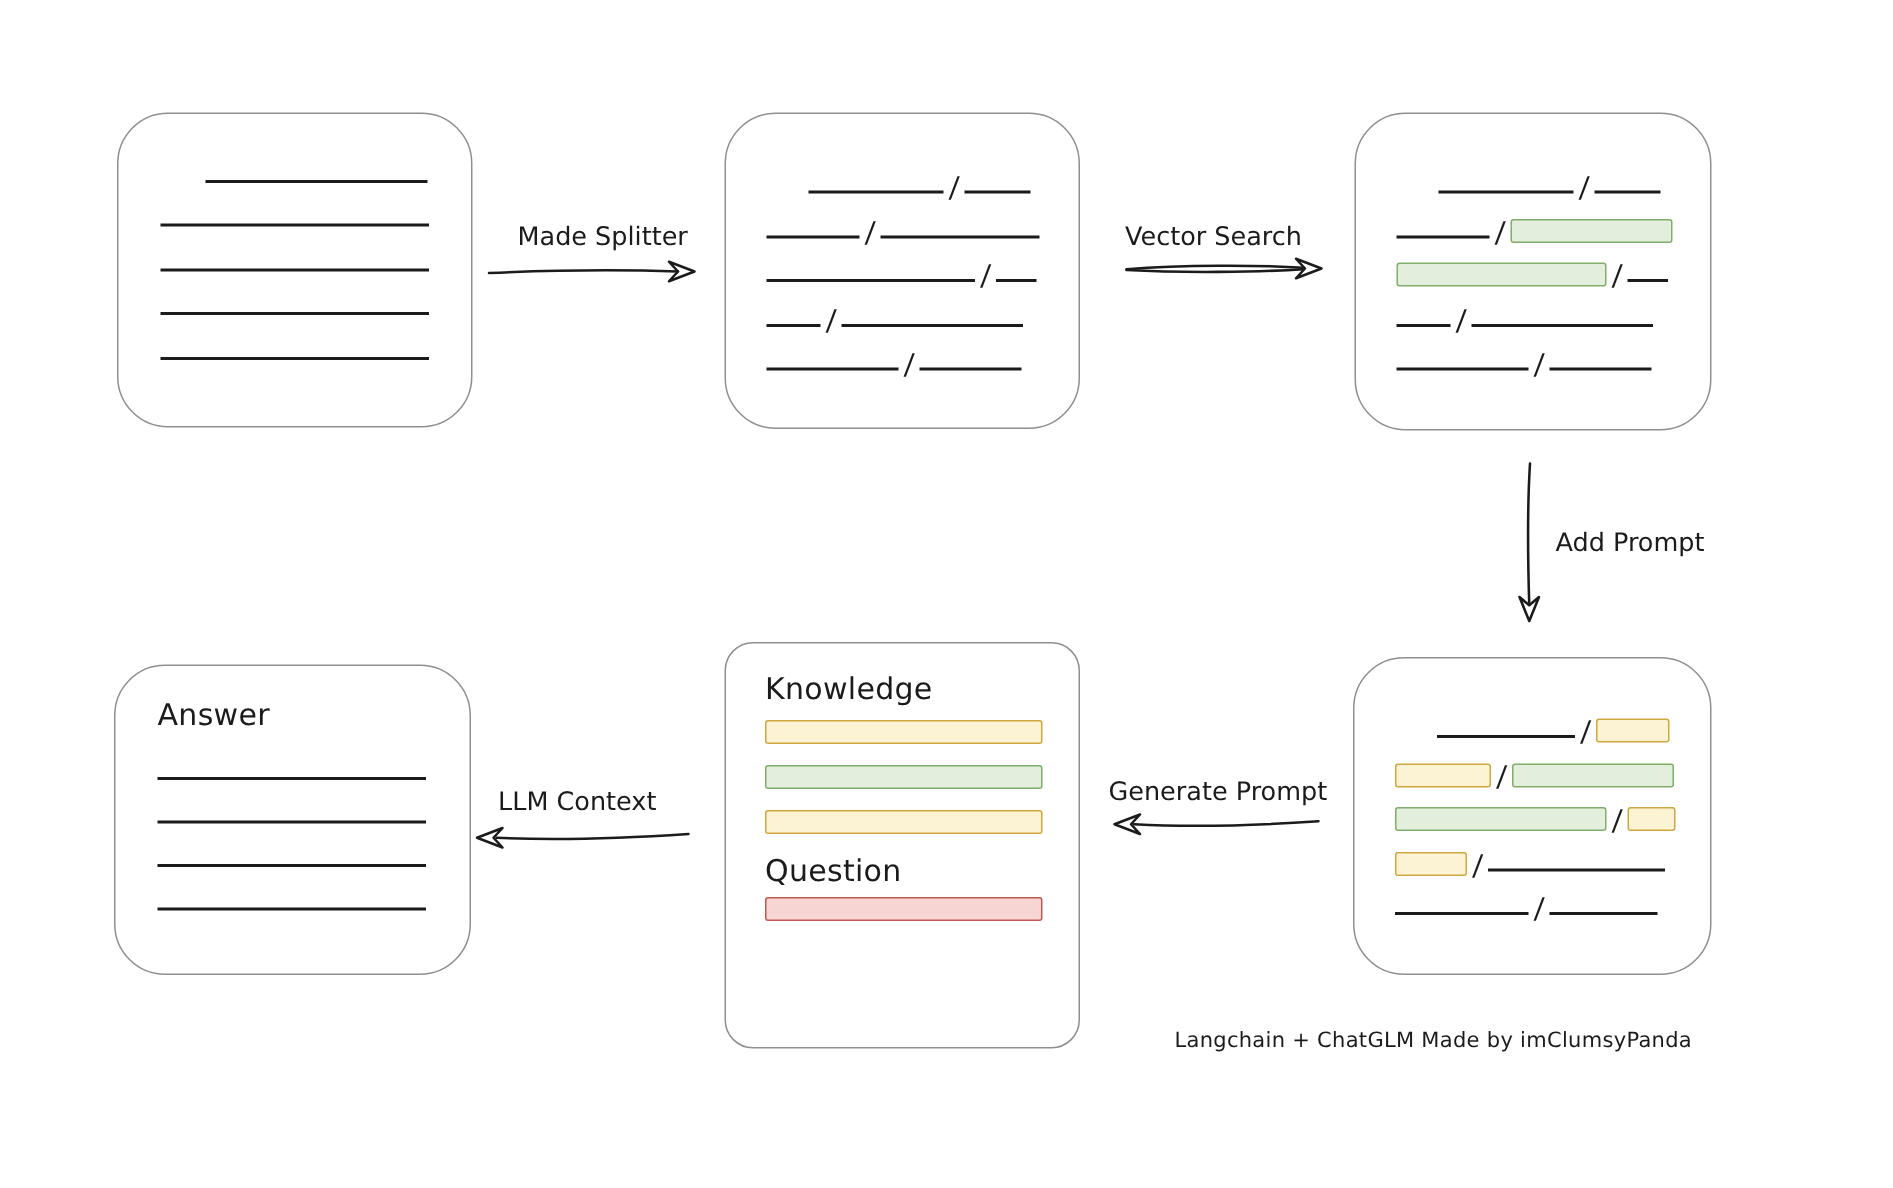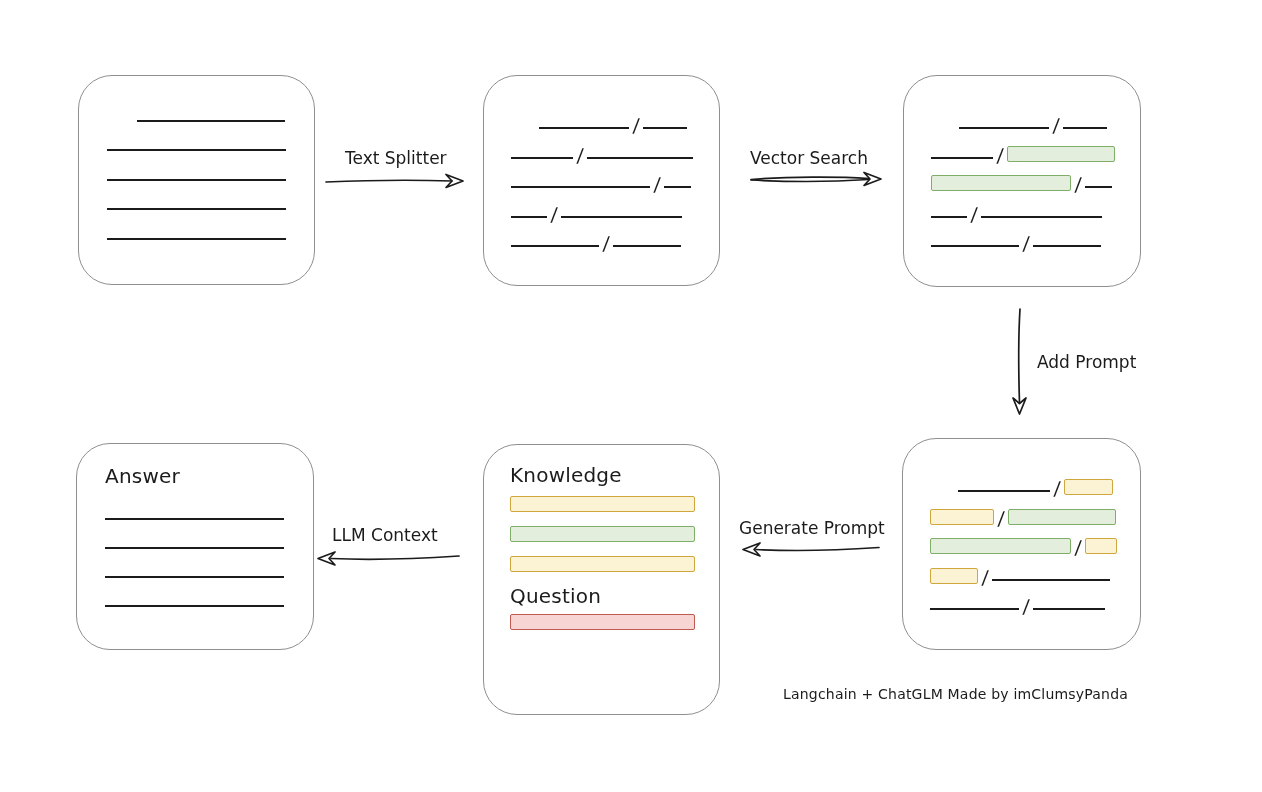--- a/index.html
+++ b/index.html
@@ -60,21 +60,21 @@
         </div>
         <div class="row">
           <div class="seg-line" style="width: 179px;"></div>
         </div>
         <div class="row">
           <div class="seg-line" style="width: 179px;"></div>
         </div>
       </div>
   </div>
 
-  <div class="arrow-label" style="left:345px;top:149px;">Text Splitter</div>
+  <div class="arrow-label" style="left:345px;top:149px;">Made Splitter</div>
   <svg class="arrow-svg" style="left:322px;top:170px;" width="150" height="22" viewBox="0 0 150 22">
     <path d="M4 12 C 50 10, 100 10, 130 11"></path>
     <path d="M141 11 L124 4.5 L130 11 L124 17.5 Z"></path>
   </svg>
 
   <div class="card" style="left:483px;top:75px;width:237px;height:211px;">
     <div class="chunk-rows">
         <div class="row">
           <div class="seg-indent" style="width: 28px;"></div>
           <div class="seg-line" style="width: 90px;"></div>
@@ -178,21 +178,21 @@
         </div>
       </div>
   </div>
 
   <div class="arrow-label" style="left:739px;top:519px;">Generate Prompt</div>
   <svg class="arrow-svg" style="left:740px;top:538px;" width="142" height="22" viewBox="0 0 142 22">
     <path d="M139 9.5 C 95 12.5, 55 13.5, 16 11.5"></path>
     <path d="M3 11.5 L20 5 L14 11.5 L20 18 Z"></path>
   </svg>
 
-  <div class="card" style="left:483px;top:444px;width:237px;height:271px;">
+  <div class="card" style="left:483px;top:428px;width:237px;height:271px;border-radius:19px;">
     <div class="card-label prompt-label knowledge-label">Knowledge</div>
     <div class="bar-rows">
         <div class="row">
           <div class="chip chip-yellow" style="width: 183px;"></div>
         </div>
         <div class="row">
           <div class="chip chip-green" style="width: 183px;"></div>
         </div>
         <div class="row">
           <div class="chip chip-yellow" style="width: 183px;"></div>

